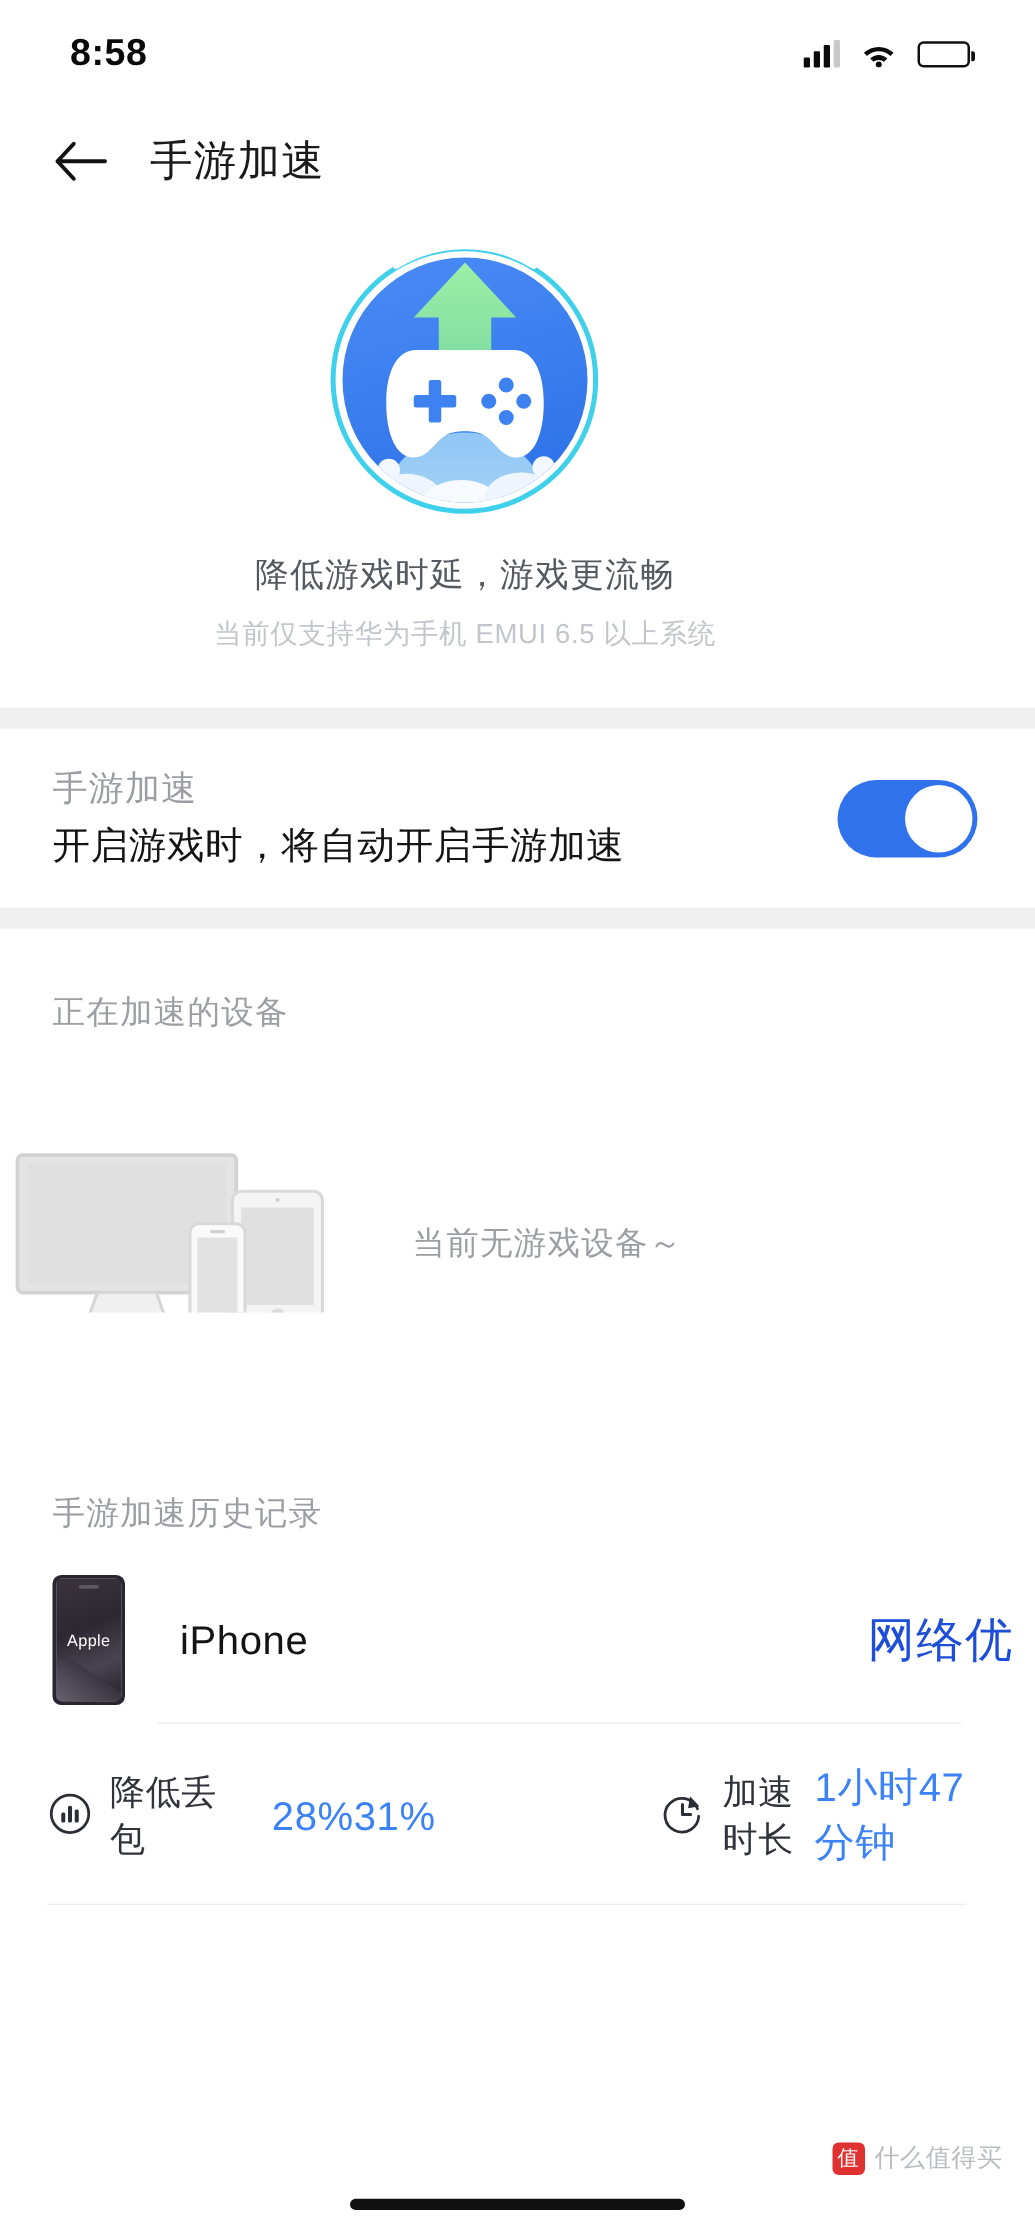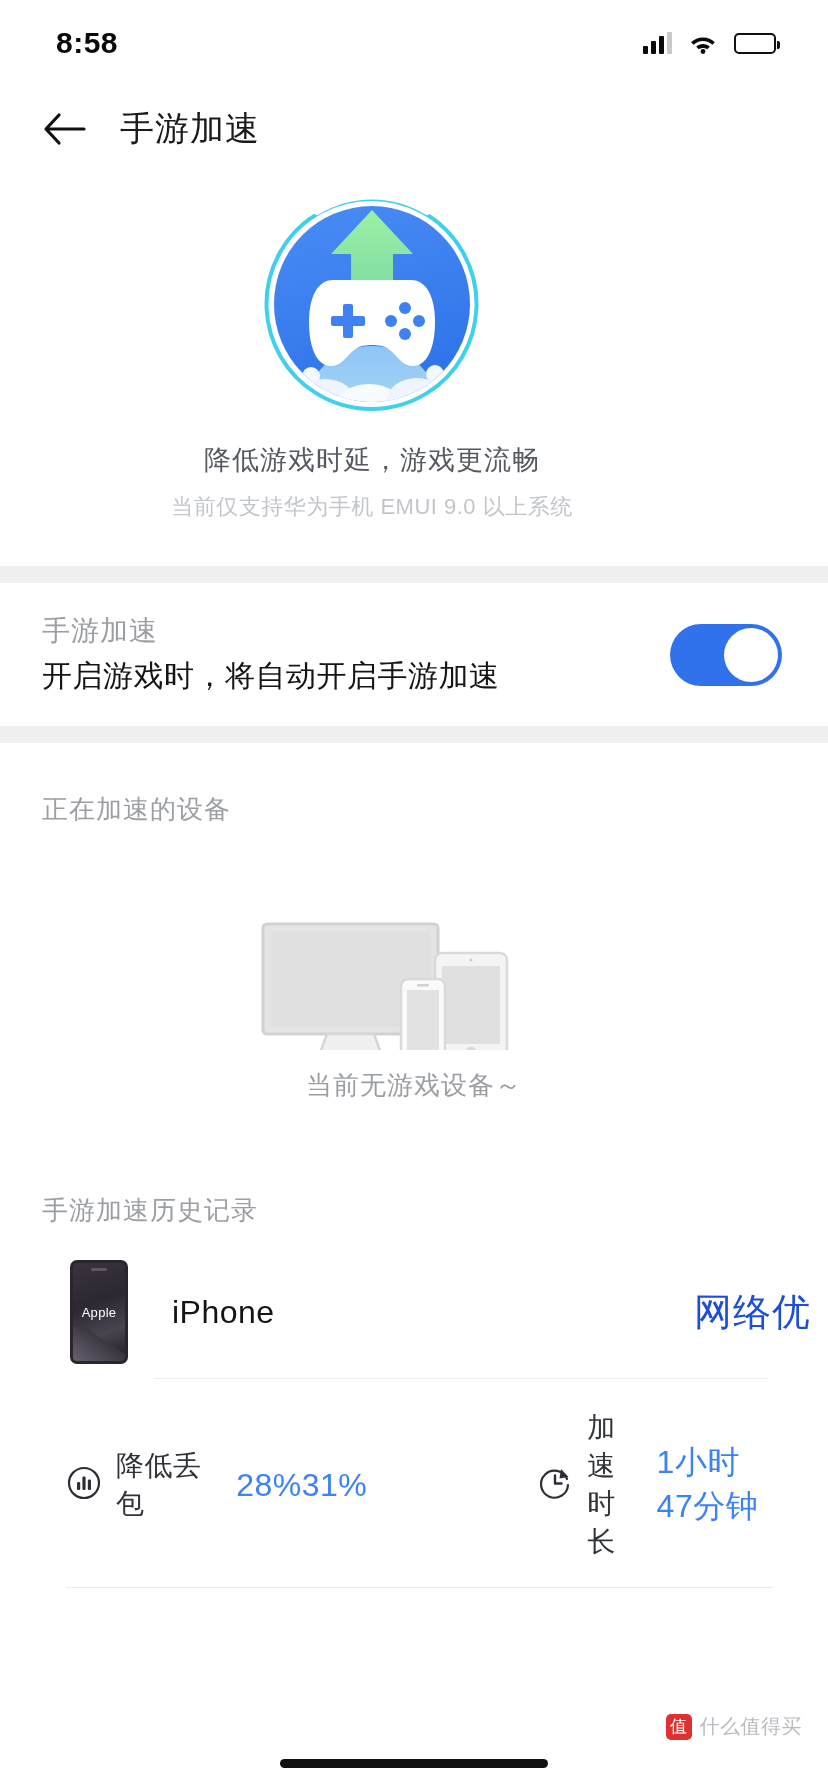--- a/index.html
+++ b/index.html
@@ -85,28 +85,28 @@
   
   .sec-label{
     position:absolute; left:42px; font-size:26px; color:#9b9ea3; letter-spacing:1px;margin-top:15px;
   }
   .sec-devices{ top:777px; }
   .sec-history{ top:1178px; }
 
   
   .empty-wrap{
     position:absolute; top:920px; left:0; width:828px;
-    display:flex; flex-direction:column; align-items:center;
+    display:flex; flex-direction:row; align-items:center;
   }
   .empty-art{ width:330px; height:130px; }
   .empty-text{ font-size:26px; color:#9b9ea3; margin-top:18px; letter-spacing:1px; }
 
   
   .history{
-    position:absolute; top:1254px; left:0; width:811px;padding-left:28px;
+    position:absolute; top:1254px; left:0; width:811px;
   }
   .hist-row{
     display:flex; align-items:center; padding:0 0 0 42px; height:116px;
   }
   .phone-thumb{
     width:58px; height:104px; border-radius:7px; flex:none;
     background:linear-gradient(160deg,#3b3440 0%,#2c2730 40%,#4a4450 70%,#211d26 100%);
     border:3px solid #2a2630; position:relative; overflow:hidden;
   }
   .phone-thumb .notch{
@@ -235,21 +235,21 @@
         <rect x="84" y="140" width="34" height="10" rx="2" fill="#3d82f0"></rect>
         <rect x="96" y="128" width="10" height="34" rx="2" fill="#3d82f0"></rect>
 
         <circle cx="158" cy="132" r="6" fill="#3d82f0"></circle>
         <circle cx="144" cy="145" r="6" fill="#3d82f0"></circle>
         <circle cx="172" cy="145" r="6" fill="#3d82f0"></circle>
         <circle cx="158" cy="158" r="6" fill="#3d82f0"></circle>
       </svg>
     </div>
     <div class="hero-caption">降低游戏时延，游戏更流畅</div>
-    <div class="hero-sub">当前仅支持华为手机 EMUI 9.0 以上系统</div>
+    <div class="hero-sub">当前仅支持华为手机 EMUI 6.5 以上系统</div>
   </div>
 
   <div class="band band-1"></div>
 
   <div class="toggle-row">
     <div class="toggle-texts">
       <span class="toggle-title">手游加速</span>
       <span class="toggle-desc">开启游戏时，将自动开启手游加速</span>
     </div>
     <div class="switch">

